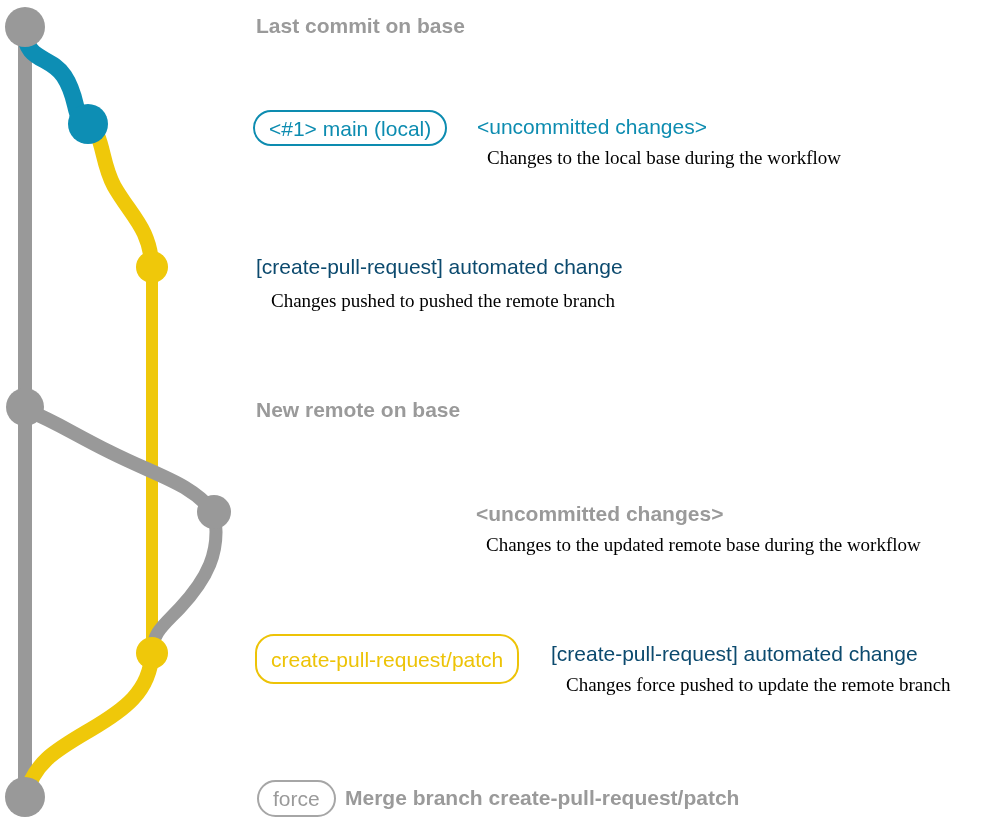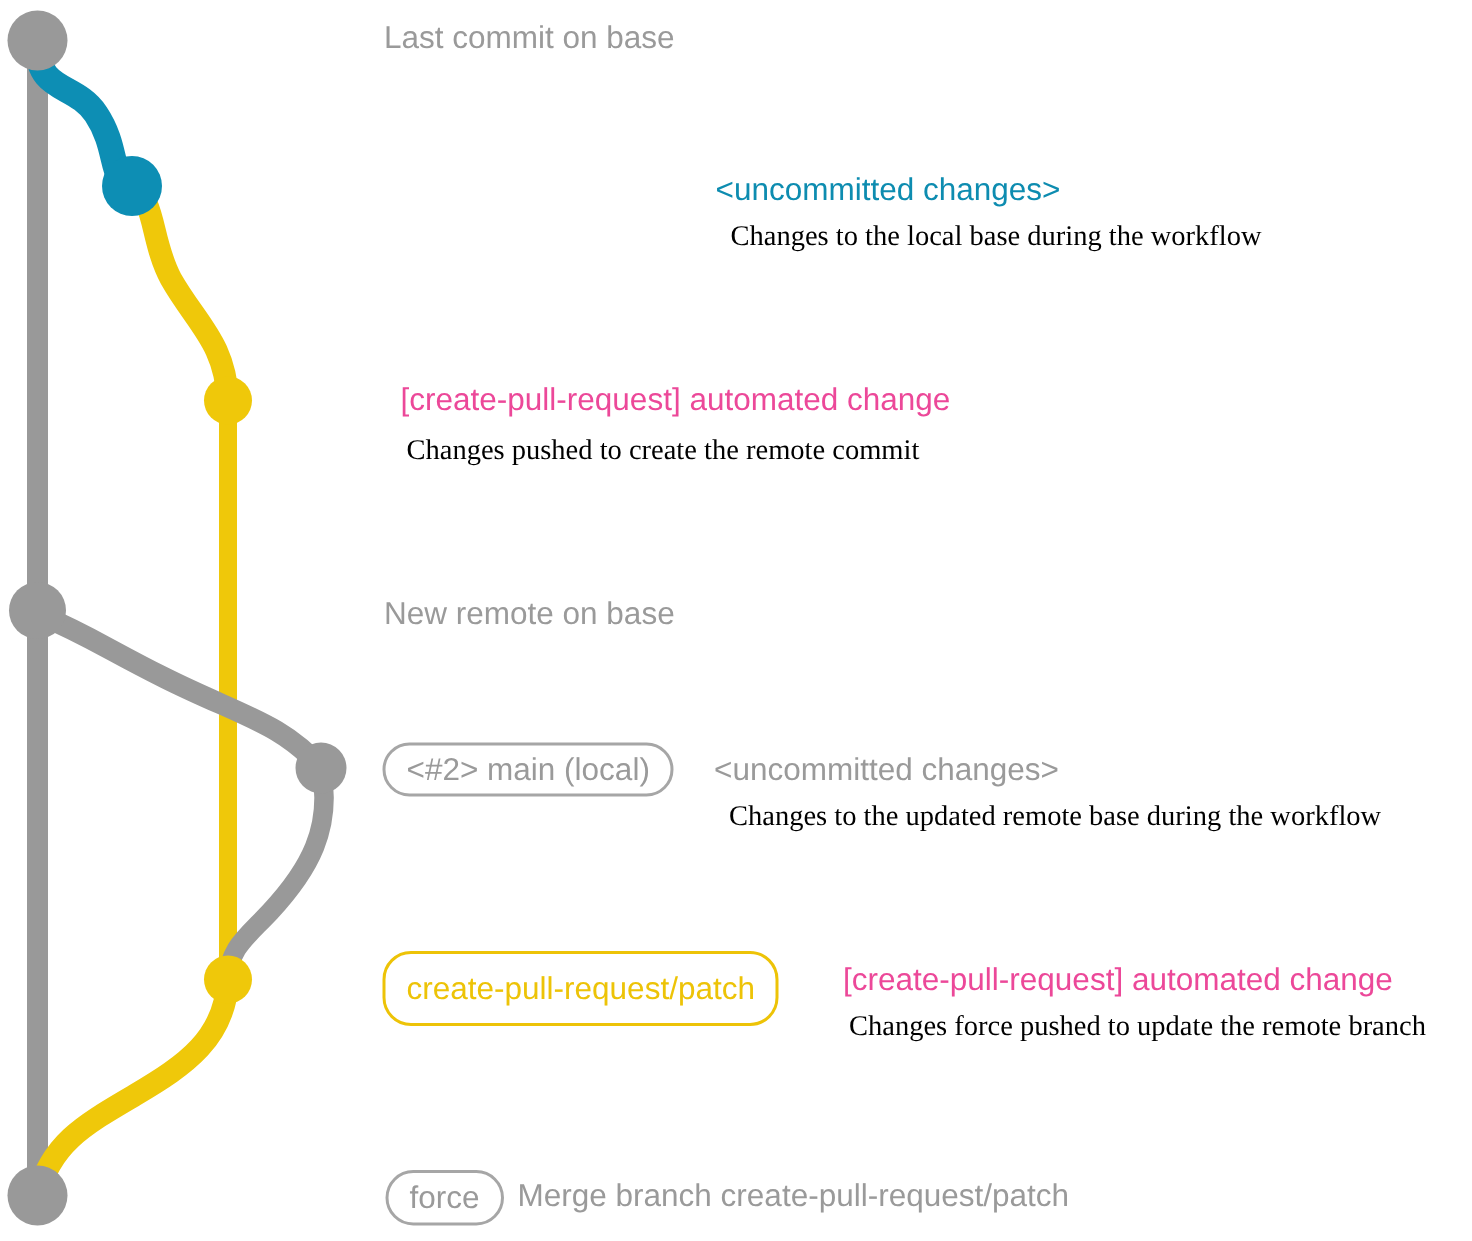--- a/index.html
+++ b/index.html
@@ -25,23 +25,23 @@
     top: 0;
     width: 981px;
     height: 827px;
   }
   .headline {
     font-family: "Liberation Sans", sans-serif;
     font-size: 21px;
     line-height: 1;
     white-space: nowrap;
   }
-  .headline.gray   { color: #9a9a9a; }
+  .headline.gray   { color: #9a9a9a; font-weight: bold; }
   .headline.blue   { color: #0d8cb0; }
-  .headline.yellow { color: #ec4899; margin-left: 11px; }
+  .headline.yellow { color: #0c4a6e; }
   .sub {
     position: absolute;
     font-family: "Liberation Serif", serif;
     font-size: 19px;
     line-height: 1;
     color: #000000;
     white-space: nowrap;
   }
   
   .badge {
@@ -89,29 +89,29 @@
     <circle cx="88" cy="124" r="20" fill="#0d8eb4"></circle>
     <circle cx="152" cy="267" r="16" fill="#efc80a"></circle>
     <circle cx="25" cy="407" r="19" fill="#999999"></circle>
     <circle cx="214" cy="512" r="17" fill="#999999"></circle>
     <circle cx="152" cy="653" r="16" fill="#efc80a"></circle>
     <circle cx="25" cy="797" r="20" fill="#999999"></circle>
   </svg>
 
   <div class="headline gray" style="position:absolute; left:256px; top:15px;">Last commit on base</div>
 
+  <div class="badge blue" style="left:253px; top:110px; height:36px;">&lt;#1&gt; main (local)</div>
   <div class="headline blue" style="position:absolute; left:477px; top:116px;">&lt;uncommitted changes&gt;</div>
   <div class="sub" style="left:487px; top:148px;">Changes to the local base during the workflow</div>
 
   <div class="headline yellow" style="position:absolute; left:256px; top:256px;">[create-pull-request] automated change</div>
-  <div class="sub" style="left:271px; top:291px;">Changes pushed to create the remote commit</div>
+  <div class="sub" style="left:271px; top:291px;">Changes pushed to pushed the remote branch</div>
 
   <div class="headline gray" style="position:absolute; left:256px; top:399px;">New remote on base</div>
 
-  <div class="badge gray" style="left:255px; top:495px; height:36px;">&lt;#2&gt; main (local)</div>
   <div class="headline gray" style="position:absolute; left:476px; top:503px;">&lt;uncommitted changes&gt;</div>
   <div class="sub" style="left:486px; top:535px;">Changes to the updated remote base during the workflow</div>
 
   <div class="badge yellow" style="left:255px; top:634px; height:50px;">create-pull-request/patch</div>
   <div class="headline yellow" style="position:absolute; left:551px; top:643px;">[create-pull-request] automated change</div>
   <div class="sub" style="left:566px; top:675px;">Changes force pushed to update the remote branch</div>
 
   <div class="badge gray" style="left:257px; top:780px; height:37px;">force</div>
   <div class="headline gray" style="position:absolute; left:345px; top:787px;">Merge branch create-pull-request/patch</div>
 

